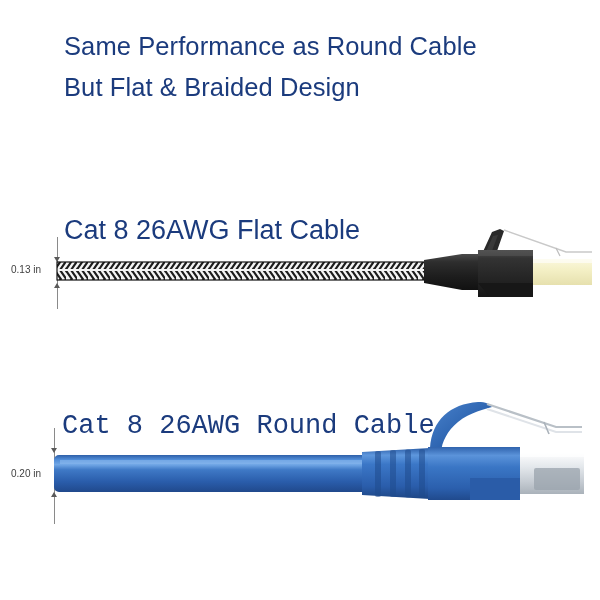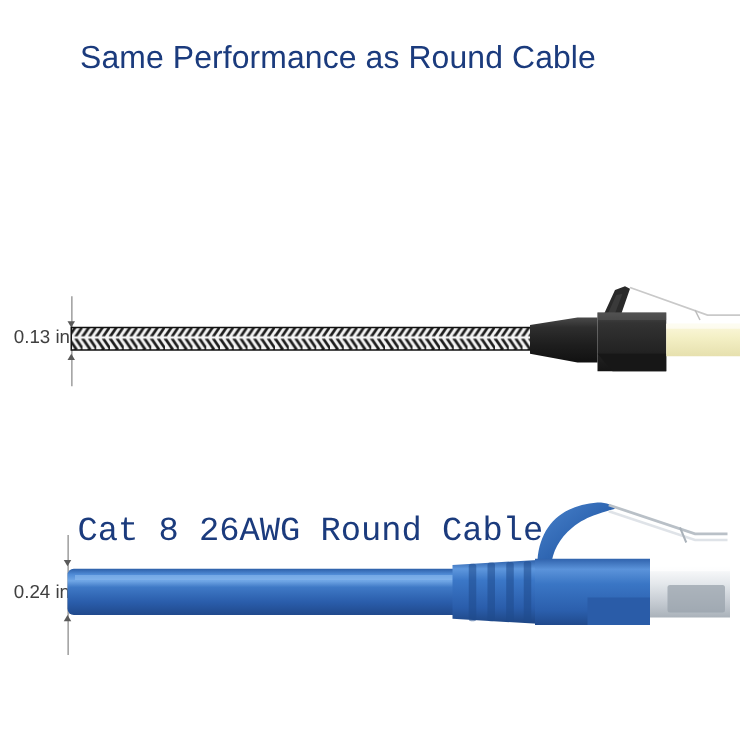--- a/index.html
+++ b/index.html
@@ -45,21 +45,21 @@
     line-height: 32px;
     white-space: nowrap;
   }
   #flat-label  { left: 64px; top: 214px; }
   #round-label { left: 62px; top: 410px; font-family: Liberation Mono, monospace; }
 
   
   .dim-text {
     position: absolute;
     color: #3f3f3f;
-    font-size: 15px;
+    font-size: 10px;
     line-height: 13px;
     white-space: nowrap;
   }
   #flat-dim-text  { left: 11px; top: 263px; }
   #round-dim-text { left: 11px; top: 467px; }
 
   .dim-line {
     position: absolute;
     width: 1px;
     background: #8a8a8a;
@@ -99,22 +99,24 @@
 
   svg { display: block; }
 </style>
 </head>
 <body>
 
 <div id="infographic">
 
   <div class="headline">
     <div class="headline-line">Same Performance as Round Cable</div>
+    <div class="headline-line">But Flat &amp; Braided Design</div>
   </div>
 
+  <div class="cable-label" id="flat-label">Cat 8 26AWG Flat Cable</div>
 
   <div class="dim-text" id="flat-dim-text">0.13 in</div>
 
   <div class="dim-line" id="flat-dim-guide"></div>
   <div class="arrow-head arrow-down" id="flat-arrow-top"></div>
   <div class="arrow-head arrow-up" id="flat-arrow-bottom"></div>
 
   <div id="flat-cable-group">
     <svg width="600" height="140" viewBox="0 0 600 140">
       <defs>
@@ -163,21 +165,21 @@
       <path d="M 533 79 L 592 79 L 592 105 L 533 105 Z" fill="url(#goldTipGrad)"></path>
       <path d="M 533 79 L 592 79 L 592 83 L 533 83 Z" fill="#ffffff" opacity="0.6"></path>
 
       <path d="M 504 50 L 566 72 L 592 72" fill="none" stroke="#c9c9c9" stroke-width="1.4"></path>
       <path d="M 556 68 L 560 76" stroke="#bdbdbd" stroke-width="1.2"></path>
     </svg>
   </div>
 
   <div class="cable-label" id="round-label">Cat 8 26AWG Round Cable</div>
 
-  <div class="dim-text" id="round-dim-text">0.24 in</div>
+  <div class="dim-text" id="round-dim-text">0.20 in</div>
 
   <div class="dim-line" id="round-dim-guide"></div>
   <div class="arrow-head arrow-down" id="round-arrow-top"></div>
   <div class="arrow-head arrow-up" id="round-arrow-bottom"></div>
 
   <div id="round-cable-group">
     <svg width="600" height="150" viewBox="0 0 600 150">
       <defs>
 
         <linearGradient id="roundJacketGrad" x1="0" y1="0" x2="0" y2="1">

